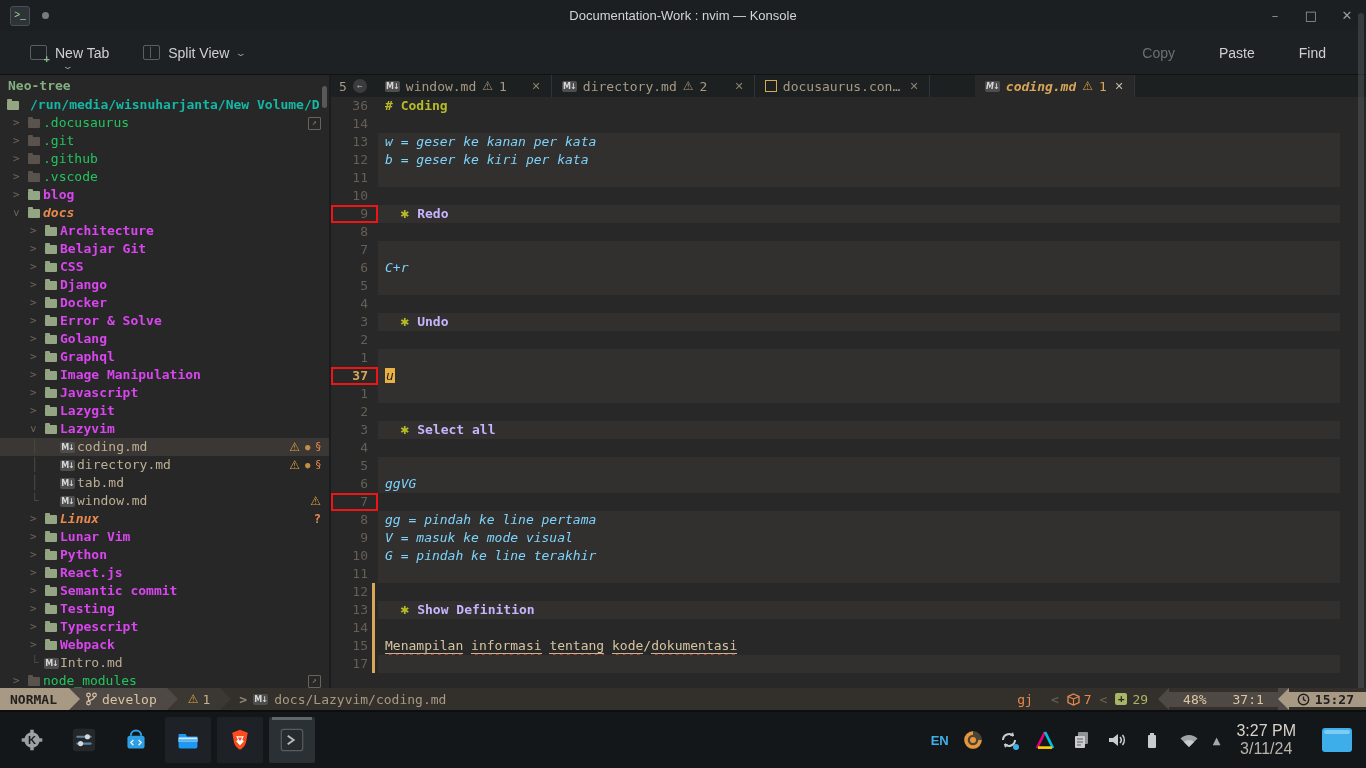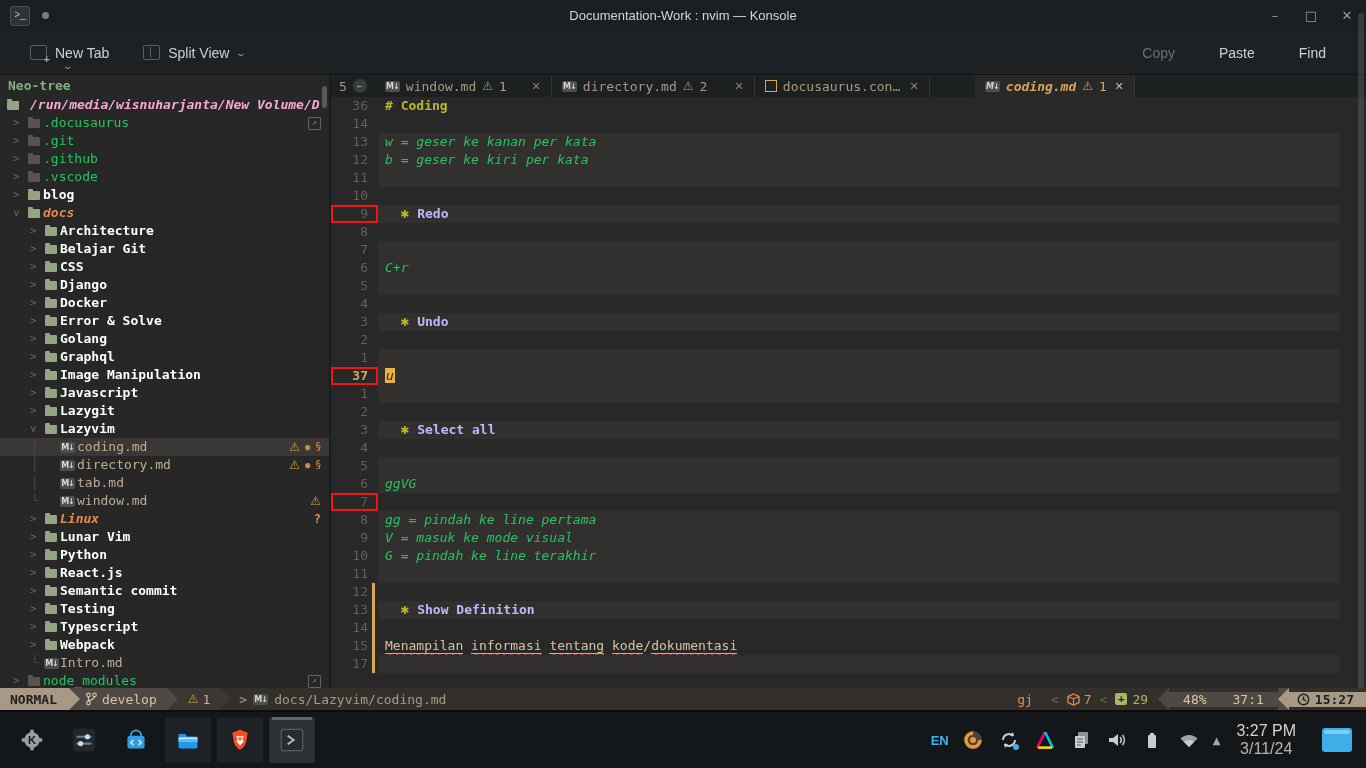--- a/index.html
+++ b/index.html
@@ -35,25 +35,25 @@
   .s-row{position:relative;height:18px;line-height:18px;font-size:13px;white-space:nowrap;}
   .s-row.sel{background:#3a3735;}
   .s-abs{position:absolute;top:0;}
   .arr{color:#6f675e;font-size:11px;}
   .arr.open{display:inline-block;transform:rotate(90deg);}
   .fold{position:absolute;top:5px;width:12px;height:9px;border-radius:1px;background:#94a583;}
   .fold::before{content:"";position:absolute;top:-2px;left:0;width:5px;height:2px;background:inherit;border-radius:1px 1px 0 0;}
   .fold.hid{background:#5a534d;}
   .mdbadge{position:absolute;top:3.5px;width:15px;height:11px;border-radius:2px;background:#4e4e4e;
     color:#d6d6d6;font-size:8px;font-weight:bold;line-height:11px;text-align:center;letter-spacing:-1px;font-family:"DejaVu Sans",sans-serif;}
-  .lab{position:absolute;top:0;font-weight:bold;color:#ffffff;}
+  .lab{position:absolute;top:0;font-weight:bold;color:#d946ef;}
   .lab.hidden{color:#22c55e;font-weight:normal;}
   .lab.accent{color:#e78a4e;font-style:italic;}
   .lab.file{color:#bdae93;font-weight:normal;}
-  .lab.root{color:#f9a8d4;font-style:italic;}
+  .lab.root{color:#14b8a6;}
   .guide{position:absolute;left:31px;top:0;color:#4b4641;font-weight:normal;}
   .r-ics{position:absolute;right:8px;top:0;display:flex;gap:5px;align-items:center;height:18px;}
   .warn-ic{color:#dfa43f;font-size:12px;font-family:"DejaVu Sans",sans-serif;}
   .warn-ic.grey{color:#a89984;}
   .dot-ic{color:#c08f3f;font-size:9px;}
   .git-ic{color:#e78a4e;font-size:11px;font-family:"DejaVu Sans",sans-serif;}
   .q-ic{color:#e78a4e;font-weight:bold;font-size:12px;}
   .link-ic{width:11px;height:11px;border:1px solid #6a635d;border-radius:1px;color:#8a847d;
     font-size:8px;line-height:10px;text-align:center;}
   .nt-scroll{position:absolute;right:2px;top:11px;width:5px;height:22px;border-radius:3px;background:rgba(130,130,130,.55);}
@@ -78,21 +78,21 @@
   .gut{width:47px;flex:none;text-align:right;padding-right:10px;box-sizing:border-box;color:#665f58;}
   .gut.curnum{color:#d8a657;font-weight:bold;}
   .gut.boxed{box-shadow:inset 0 0 0 2px #ed1515;}
   .gbar{position:absolute;left:41px;top:0;bottom:0;width:3px;background:#d8a657;}
   .tx{flex:1;padding-left:7px;margin-right:26px;white-space:pre;}
   .tx.block{background:#32302f;}
   .h1line{color:#b8bb26;font-weight:bold;}
   .hb{padding-left:15px;}
   .bullet{color:#b8bb26;font-size:11px;font-family:"DejaVu Sans",sans-serif;}
   .hlabel{color:#c4b5fd;font-weight:bold;margin-left:8px;}
-  .codeln{color:#22c55e;font-style:italic;}
+  .codeln{color:#7dd3fc;font-style:italic;}
   .cursorblk{background:#e9b143;color:#1d2021;font-style:italic;padding:0 1px;}
   .sw{color:#d5c4a1;border-bottom:1px solid #c8b692;text-decoration:underline wavy #e2402f 1px;
     text-underline-offset:3px;text-decoration-skip-ink:none;}
   .spl{color:#d5c4a1;}
   .kon-scroll{position:absolute;right:2px;top:13px;width:6px;bottom:60px;border-radius:3px;background:rgba(125,130,133,.28);}
 
   
   .statusline{position:absolute;left:0;right:0;bottom:58px;height:22px;background:#33302c;
     display:flex;align-items:stretch;font-size:13px;color:#a89984;}
   .seg{display:flex;align-items:center;}

